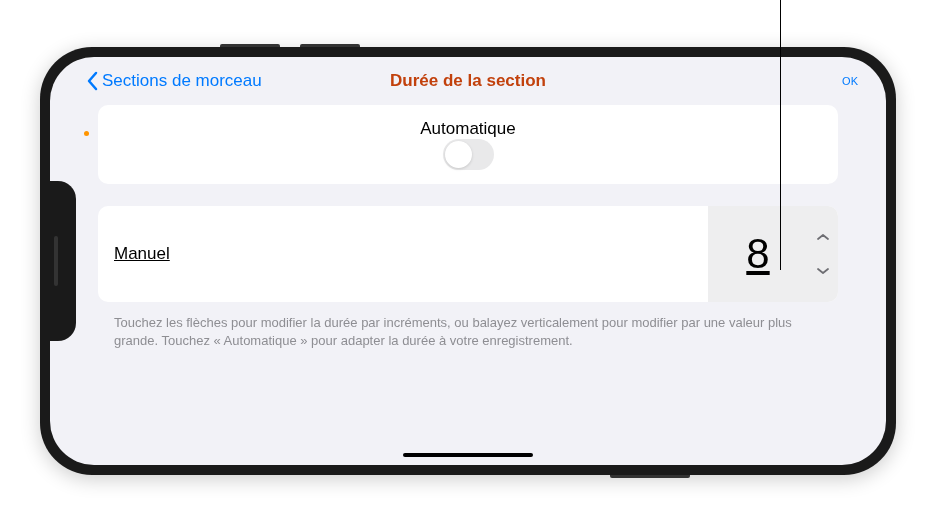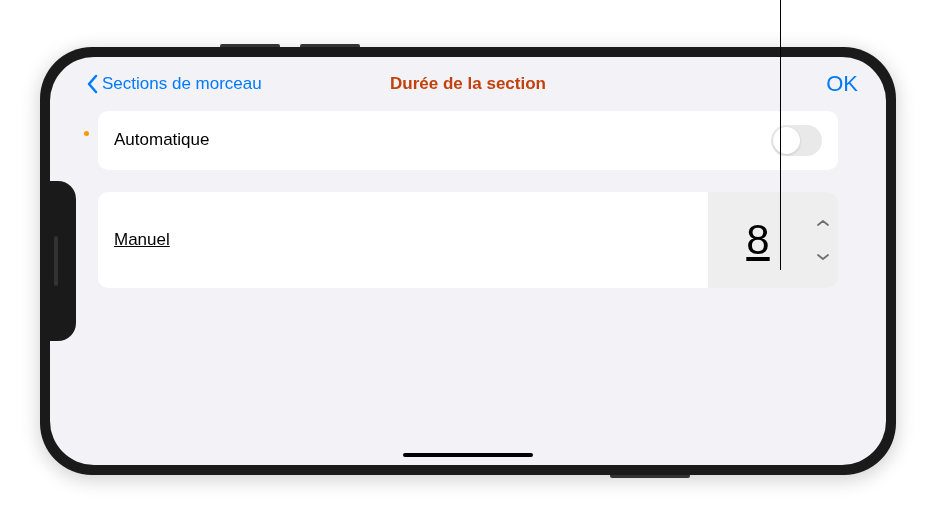--- a/index.html
+++ b/index.html
@@ -129,21 +129,21 @@
       position: absolute;
       left: 50%;
       transform: translateX(-50%);
       font-size: 17px;
       font-weight: 600;
       color: #c2410c;
     }
     
     .ok-button {
       color: #007aff;
-      font-size: 22px;
+      font-size: 11px;
       font-weight: 400;
       cursor: pointer;
     }
     
     .orange-dot {
       position: absolute;
       left: 34px;
       top: 74px;
       width: 5px;
       height: 5px;
@@ -156,20 +156,21 @@
     }
     
     .row {
       background: #ffffff;
       border-radius: 10px;
       padding: 14px 16px;
       display: flex;
       align-items: center;
       justify-content: space-between;
       margin-bottom: 22px;
+      flex-direction: column;
     }
     
     .row-label {
       font-size: 17px;
       color: #000;
     }
     
     .toggle {
       width: 51px;
       height: 31px;
@@ -303,17 +304,18 @@
             <svg class="arrow" viewBox="0 0 14 8">
               <polyline points="2,6 7,2 12,6" fill="none" stroke="#6e6e73" stroke-width="1.8" stroke-linecap="round" stroke-linejoin="round"></polyline>
             </svg>
             <svg class="arrow" viewBox="0 0 14 8">
               <polyline points="2,2 7,6 12,2" fill="none" stroke="#6e6e73" stroke-width="1.8" stroke-linecap="round" stroke-linejoin="round"></polyline>
             </svg>
           </div>
         </div>
       </div>
 
+      <div class="help-text">Touchez les flèches pour modifier la durée par incréments, ou balayez verticalement pour modifier par une valeur plus grande. Touchez « Automatique » pour adapter la durée à votre enregistrement.</div>
     </div>
 
     <div class="home-indicator"></div>
   </div>
 </div>
 
 </body></html>

